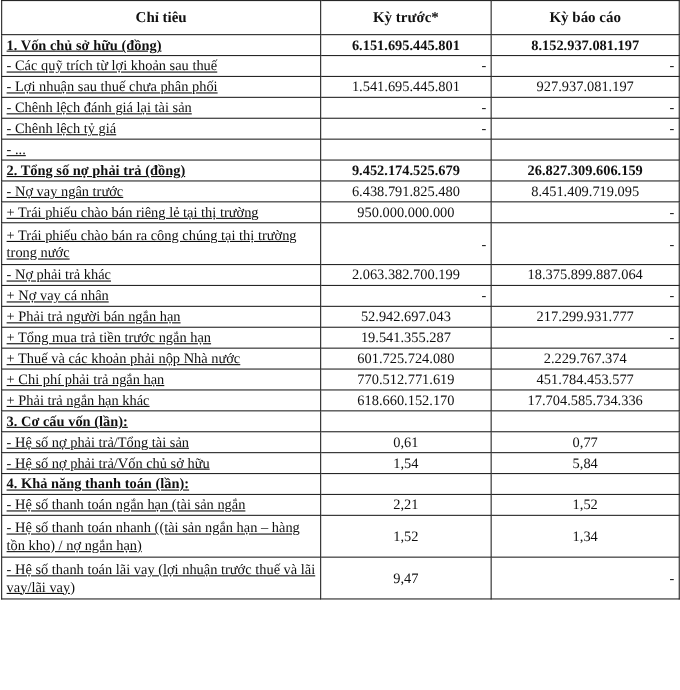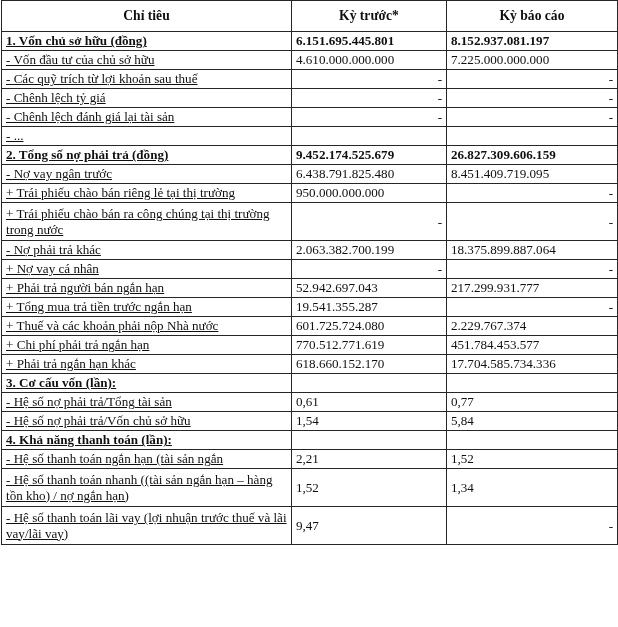--- a/index.html
+++ b/index.html
@@ -45,21 +45,21 @@
     font-weight: bold;
     font-size: 13.6px;
     padding-bottom: 1px;
   }
   td.label {
     text-align: left;
     padding-left: 4px;
     text-decoration: underline;
   }
   td.num {
-    text-align: left;
+    text-align: center;
     padding-right: 5px;
   }
   tr.r-norm td { height: 18px; }
   tr.r-tall td { height: 37px; }
   tr.r-tall td.label { white-space: normal; line-height: 1.18; }
   tr.bold td { font-weight: bold; }
   tr.section td { font-weight: bold; }
   td.dash { text-align: right; padding-right: 9px; }
 </style>
 </head>
@@ -79,36 +79,36 @@
         <th>Kỳ báo cáo</th>
       </tr>
     </thead>
     <tbody id="fin-body">
         <tr class="r-norm bold section">
           <td class="label">1. Vốn chủ sở hữu (đồng)</td>
           <td class="num">6.151.695.445.801</td>
           <td class="num">8.152.937.081.197</td>
         </tr>
         <tr class="r-norm">
-          <td class="label">- Vốn đầu tư của chủ sở hữu</td>
-          <td class="num">4.610.000.000.000</td>
-          <td class="num">7.225.000.000.000</td>
-        </tr>
-        <tr class="r-norm">
           <td class="label">- Các quỹ trích từ lợi khoản sau thuế</td>
           <td class="num dash">-</td>
           <td class="num dash">-</td>
         </tr>
         <tr class="r-norm">
+          <td class="label">- Lợi nhuận sau thuế chưa phân phối</td>
+          <td class="num">1.541.695.445.801</td>
+          <td class="num">927.937.081.197</td>
+        </tr>
+        <tr class="r-norm">
+          <td class="label">- Chênh lệch đánh giá lại tài sản</td>
+          <td class="num dash">-</td>
+          <td class="num dash">-</td>
+        </tr>
+        <tr class="r-norm">
           <td class="label">- Chênh lệch tỷ giá</td>
-          <td class="num dash">-</td>
-          <td class="num dash">-</td>
-        </tr>
-        <tr class="r-norm">
-          <td class="label">- Chênh lệch đánh giá lại tài sản</td>
           <td class="num dash">-</td>
           <td class="num dash">-</td>
         </tr>
         <tr class="r-norm">
           <td class="label">- ...</td>
           <td class="num"></td>
           <td class="num"></td>
         </tr>
         <tr class="r-norm bold section">
           <td class="label">2. Tổng số nợ phải trả (đồng)</td>

